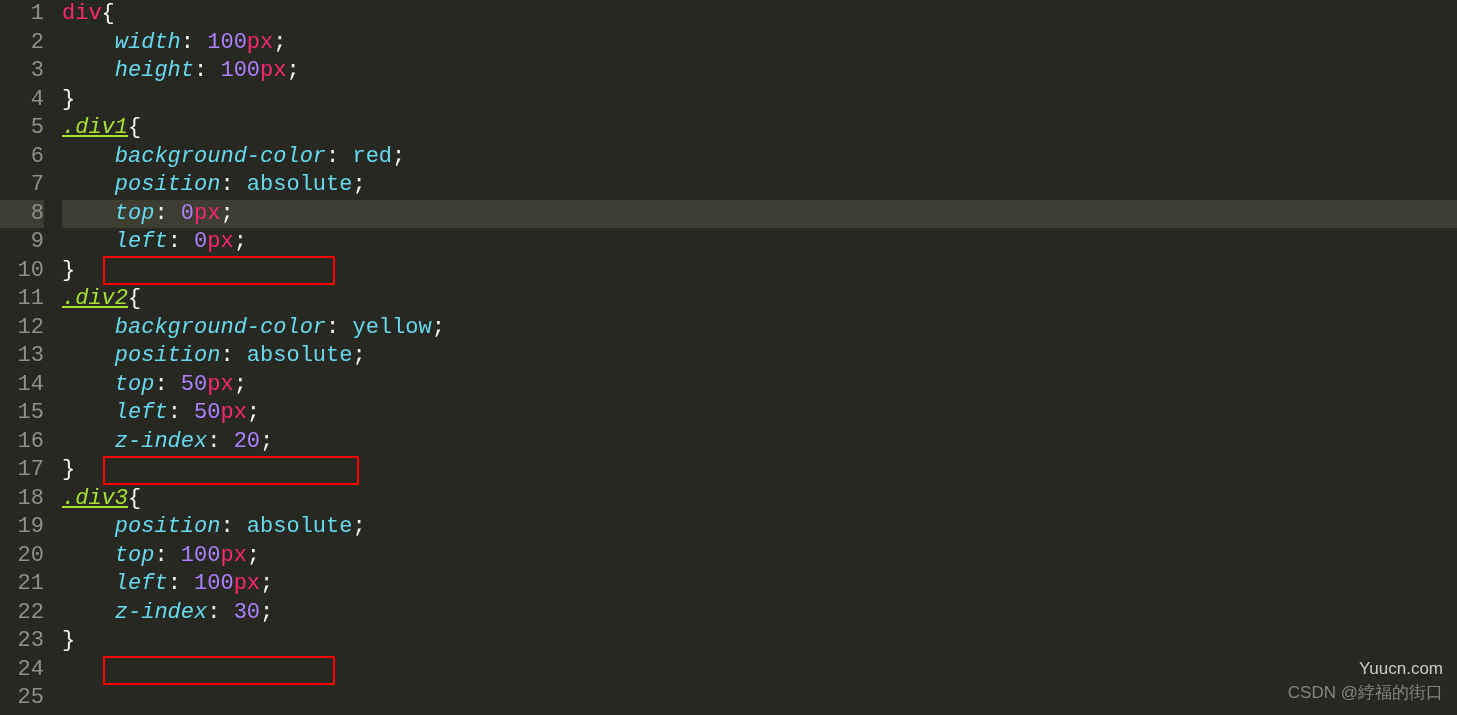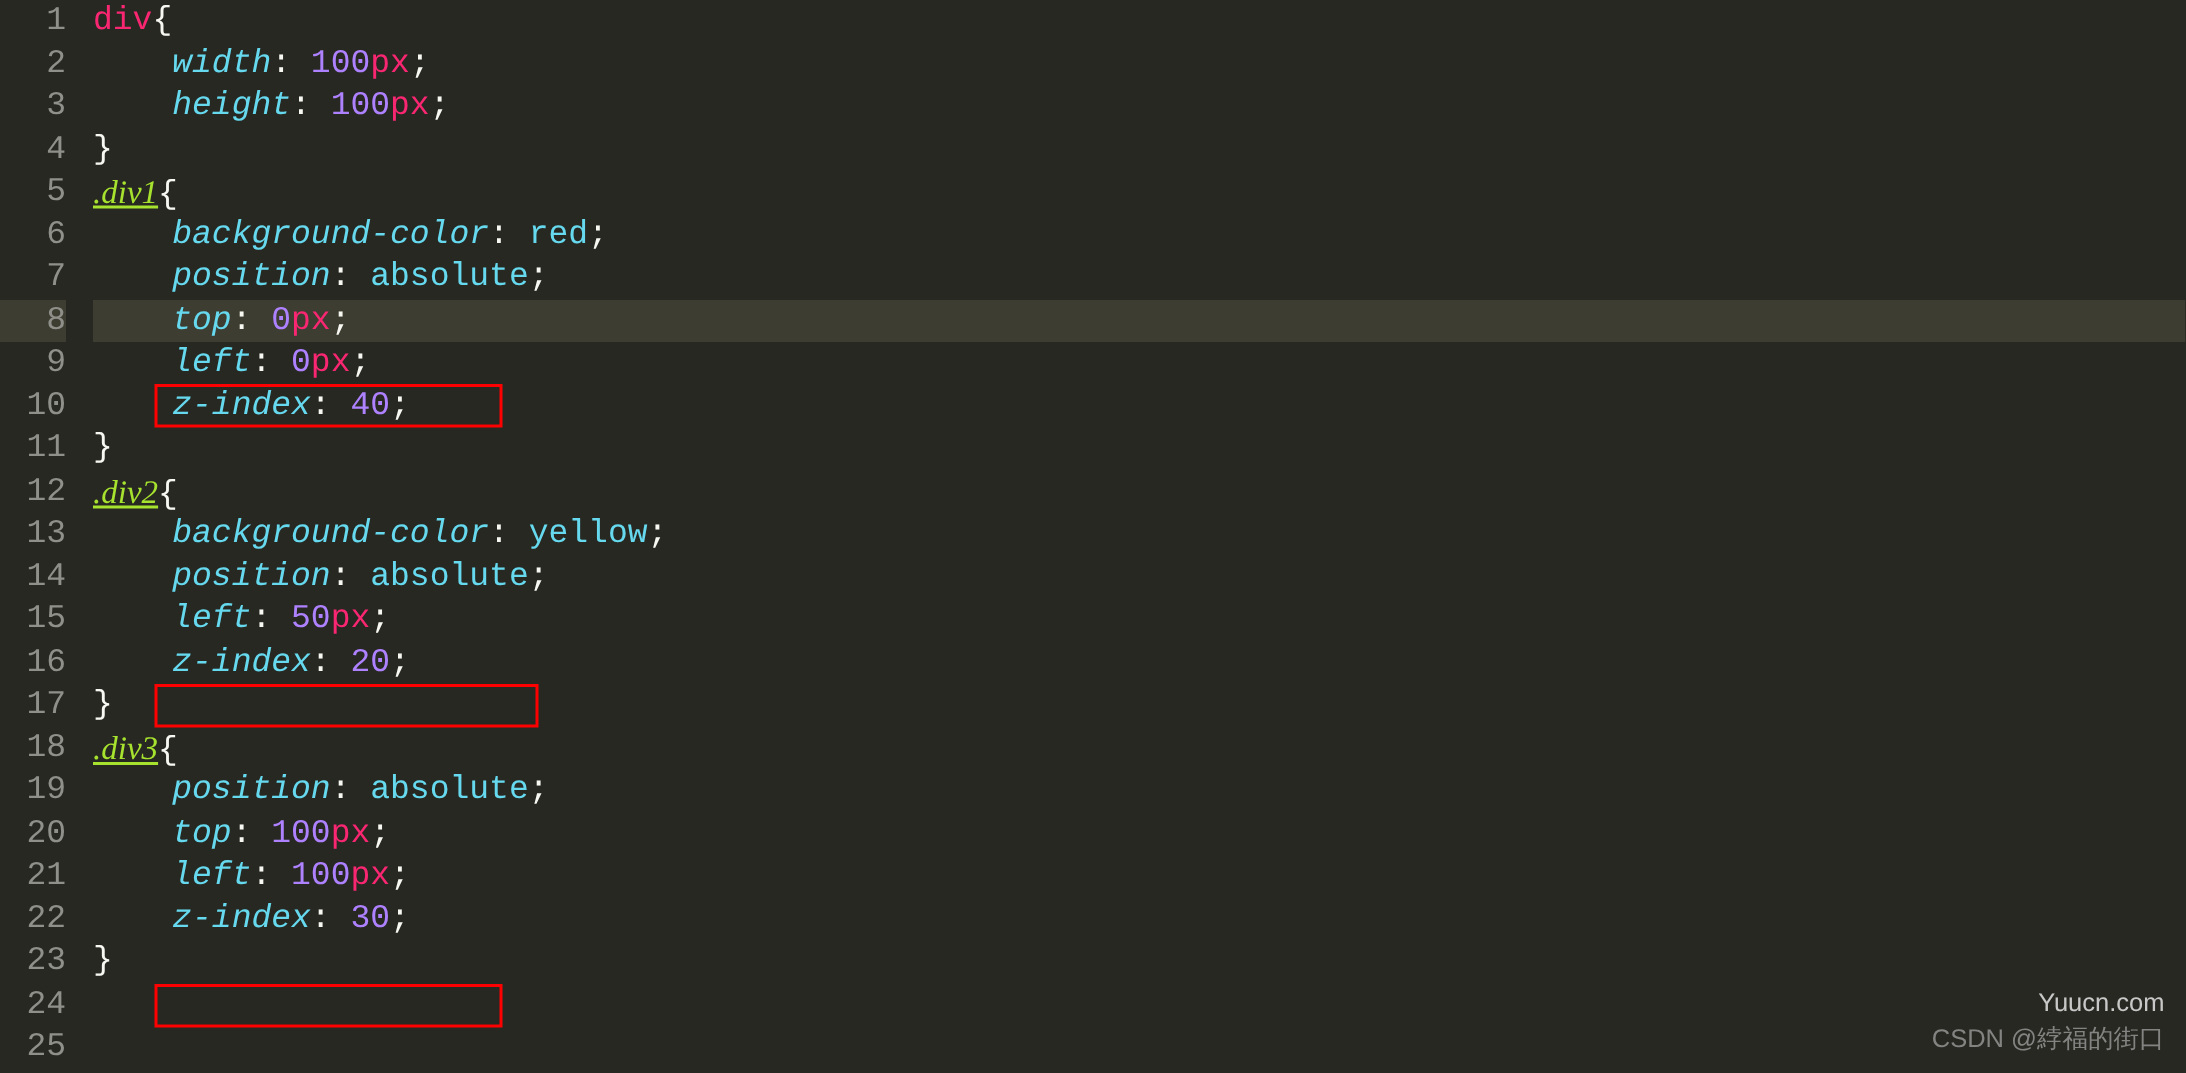--- a/index.html
+++ b/index.html
@@ -86,21 +86,20 @@
       font-style: normal;
       font-size: 17px;
       font-family: Arial, sans-serif;
       opacity: 0.7;
       margin-left: 18px;
     }
     .underline {
       text-decoration: underline;
       text-decoration-style: solid;
       text-decoration-color: #a6e22e;
-      font-family: Liberation Serif, serif;
     }
   </style>
 </head>
 <body>
 
 <div class="editor">
   <div class="gutter" id="gutter">
       <div class="line-num">1</div>
       <div class="line-num">2</div>
       <div class="line-num">3</div>
@@ -130,25 +129,25 @@
   <div class="code" id="code">
       <div class="code-line"><span class="tok-tag">div</span><span class="tok-punct">{</span></div>
       <div class="code-line"><span>    </span><span class="tok-prop">width</span><span class="tok-colon">: </span><span class="tok-num">100</span><span class="tok-unit">px</span><span class="tok-semi">;</span></div>
       <div class="code-line"><span>    </span><span class="tok-prop">height</span><span class="tok-colon">: </span><span class="tok-num">100</span><span class="tok-unit">px</span><span class="tok-semi">;</span></div>
       <div class="code-line"><span class="tok-punct">}</span></div>
       <div class="code-line"><span class="tok-selector underline">.div1</span><span class="tok-punct">{</span></div>
       <div class="code-line"><span>    </span><span class="tok-prop">background-color</span><span class="tok-colon">: </span><span class="tok-val">red</span><span class="tok-semi">;</span></div>
       <div class="code-line"><span>    </span><span class="tok-prop">position</span><span class="tok-colon">: </span><span class="tok-val">absolute</span><span class="tok-semi">;</span></div>
       <div class="code-line highlighted"><span>    </span><span class="tok-prop">top</span><span class="tok-colon">: </span><span class="tok-num">0</span><span class="tok-unit">px</span><span class="tok-semi">;</span></div>
       <div class="code-line"><span>    </span><span class="tok-prop">left</span><span class="tok-colon">: </span><span class="tok-num">0</span><span class="tok-unit">px</span><span class="tok-semi">;</span></div>
-      <div class="code-line"><span>    </span><span class="tok-prop">z-index</span><span class="tok-colon">: </span><span class="tok-num">40</span><span class="tok-semi">;</span></div>
       <div class="code-line"><span class="tok-punct">}</span></div>
       <div class="code-line"><span class="tok-selector underline">.div2</span><span class="tok-punct">{</span></div>
       <div class="code-line"><span>    </span><span class="tok-prop">background-color</span><span class="tok-colon">: </span><span class="tok-val">yellow</span><span class="tok-semi">;</span></div>
       <div class="code-line"><span>    </span><span class="tok-prop">position</span><span class="tok-colon">: </span><span class="tok-val">absolute</span><span class="tok-semi">;</span></div>
+      <div class="code-line"><span>    </span><span class="tok-prop">top</span><span class="tok-colon">: </span><span class="tok-num">50</span><span class="tok-unit">px</span><span class="tok-semi">;</span></div>
       <div class="code-line"><span>    </span><span class="tok-prop">left</span><span class="tok-colon">: </span><span class="tok-num">50</span><span class="tok-unit">px</span><span class="tok-semi">;</span></div>
       <div class="code-line"><span>    </span><span class="tok-prop">z-index</span><span class="tok-colon">: </span><span class="tok-num">20</span><span class="tok-semi">;</span></div>
       <div class="code-line"><span class="tok-punct">}</span></div>
       <div class="code-line"><span class="tok-selector underline">.div3</span><span class="tok-punct">{</span></div>
       <div class="code-line"><span>    </span><span class="tok-prop">position</span><span class="tok-colon">: </span><span class="tok-val">absolute</span><span class="tok-semi">;</span></div>
       <div class="code-line"><span>    </span><span class="tok-prop">top</span><span class="tok-colon">: </span><span class="tok-num">100</span><span class="tok-unit">px</span><span class="tok-semi">;</span></div>
       <div class="code-line"><span>    </span><span class="tok-prop">left</span><span class="tok-colon">: </span><span class="tok-num">100</span><span class="tok-unit">px</span><span class="tok-semi">;</span></div>
       <div class="code-line"><span>    </span><span class="tok-prop">z-index</span><span class="tok-colon">: </span><span class="tok-num">30</span><span class="tok-semi">;</span></div>
       <div class="code-line"><span class="tok-punct">}</span></div>
     </div>

